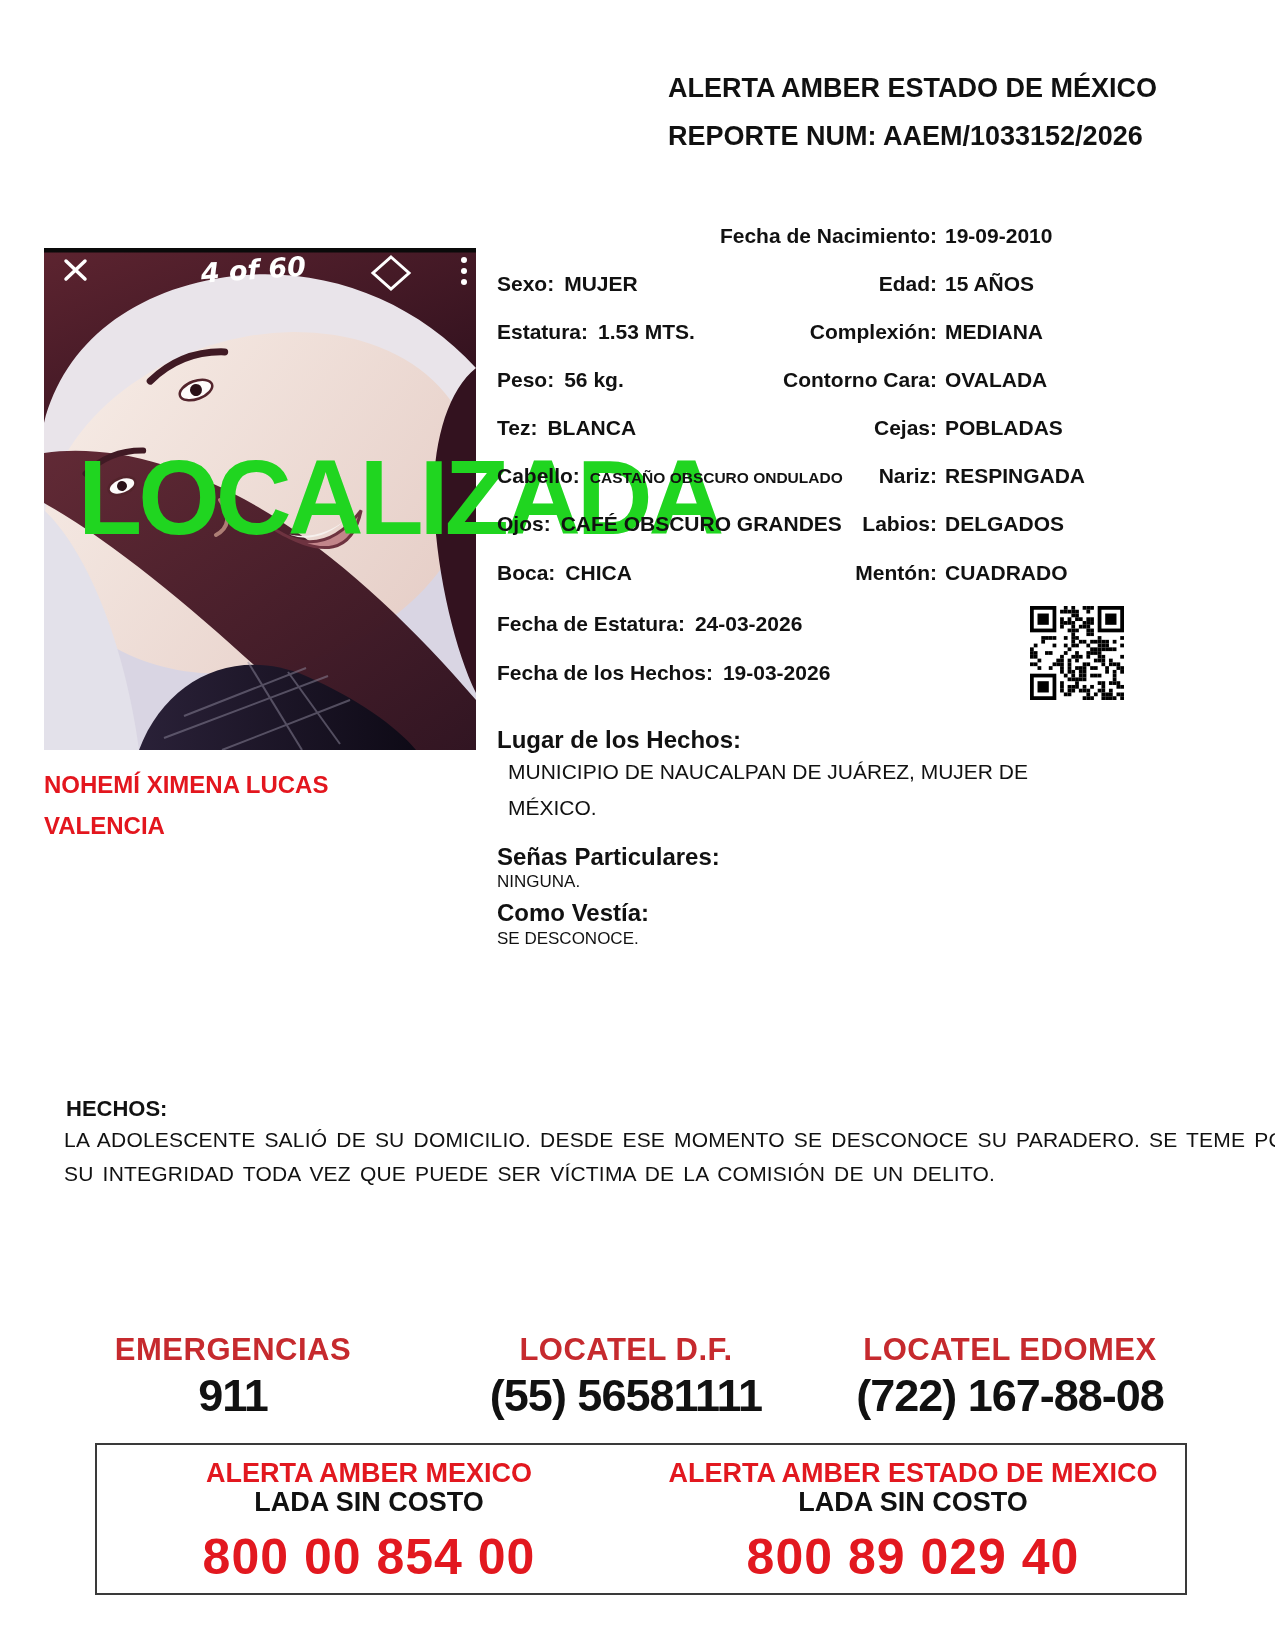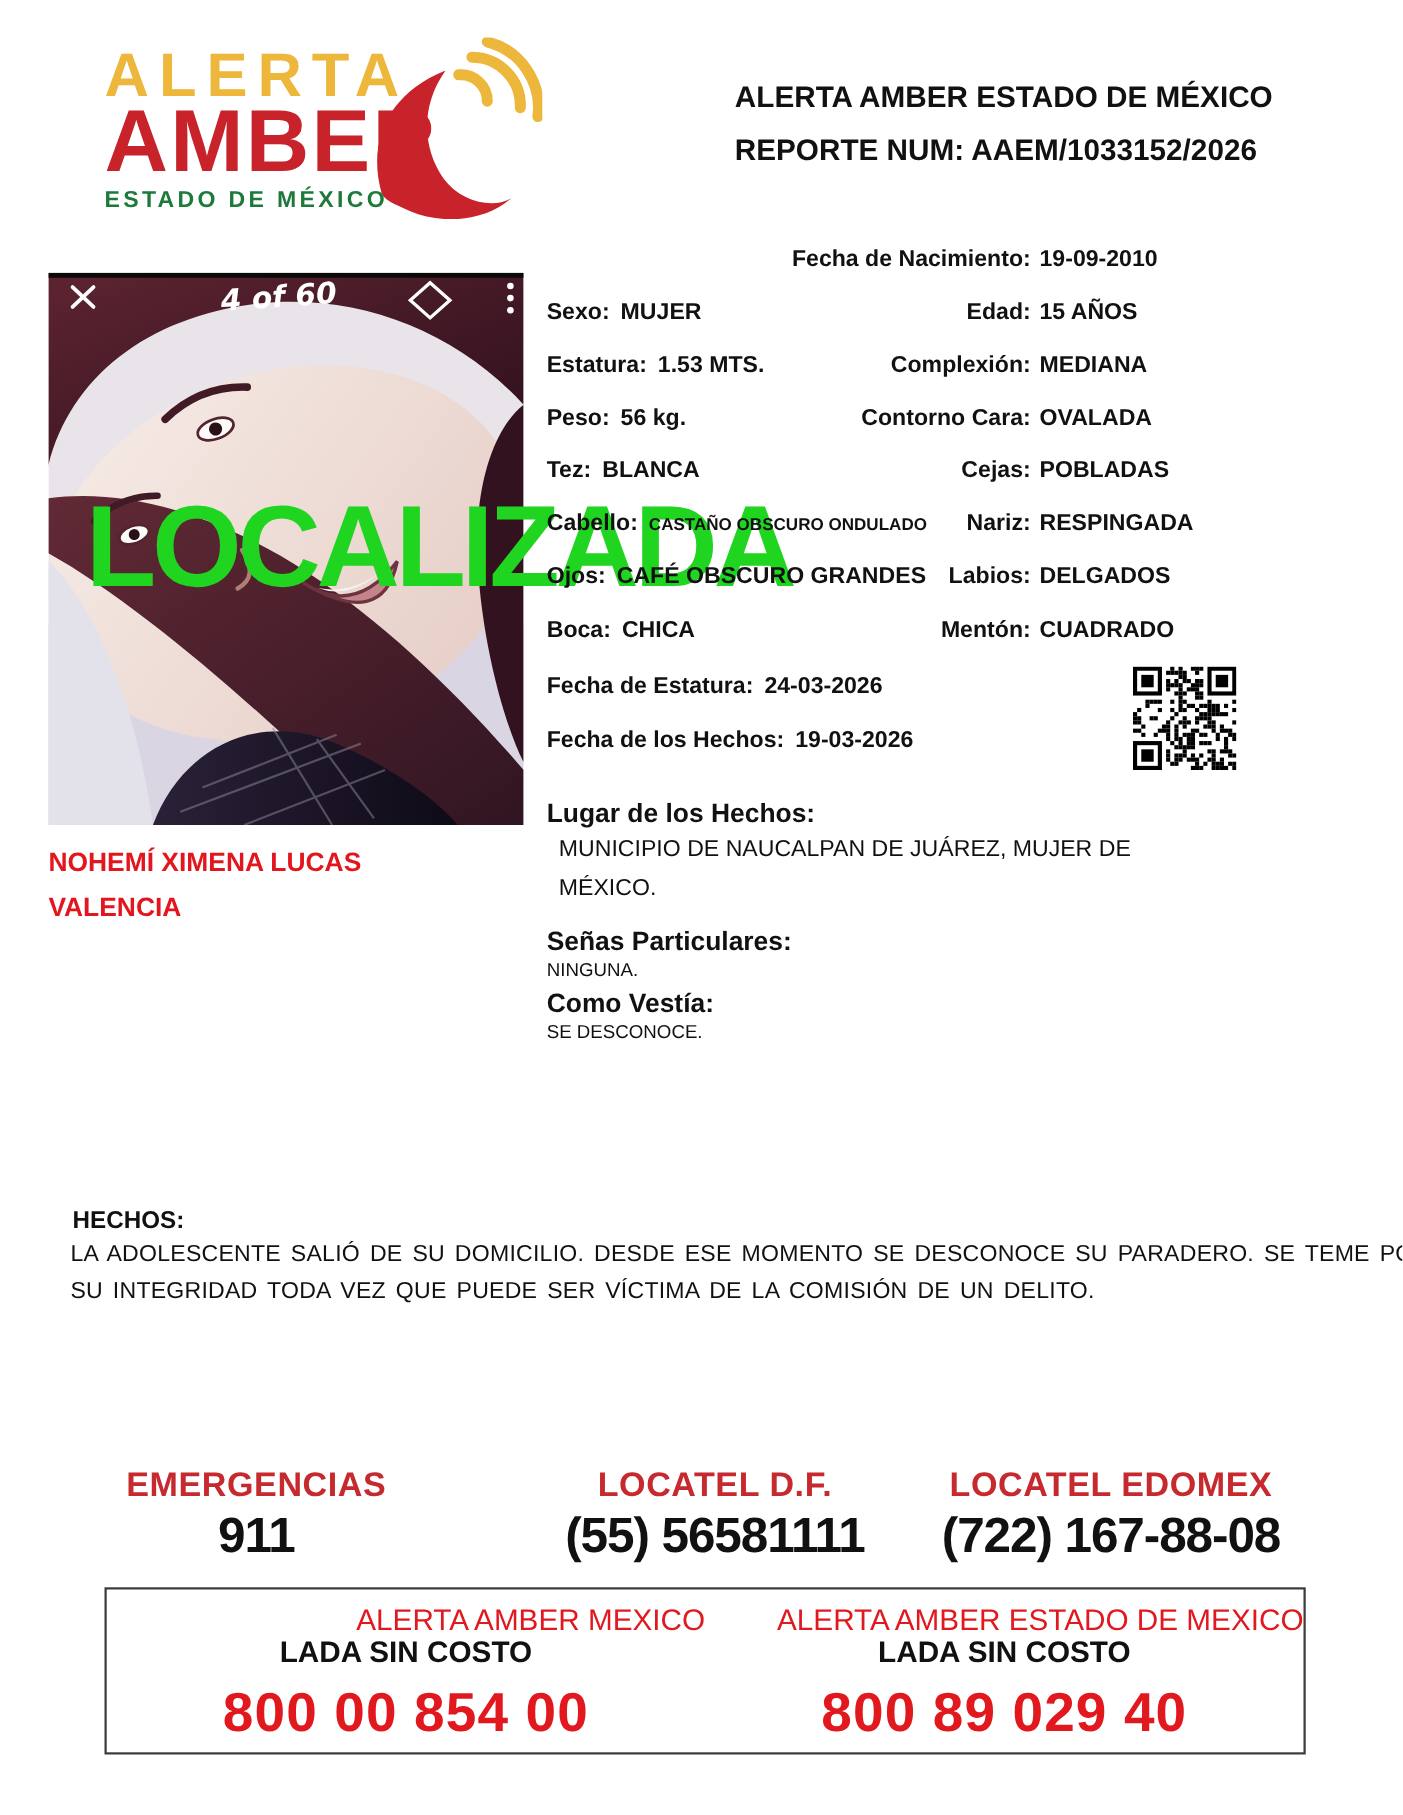--- a/index.html
+++ b/index.html
@@ -34,48 +34,35 @@
   #name{position:absolute;left:44px;top:764px;width:432px;text-align:left;z-index:6;
         color:#e3161e;font-weight:bold;font-size:24px;line-height:41px;}
   
   #hechos-label{position:absolute;left:66px;top:1096px;font-weight:bold;font-size:22px;}
   .hechos-line{position:absolute;left:64px;font-size:21px;letter-spacing:0.2px;word-spacing:3px;white-space:nowrap;}
   
   .contact{position:absolute;text-align:center;}
   .contact .clabel{color:#c62a2e;font-weight:bold;font-size:31px;letter-spacing:0.5px;}
   .contact .cnumber{color:#111;font-weight:bold;font-size:45px;margin-top:2px;letter-spacing:-1px;}
   #c1{left:58px;top:1332px;width:350px;}
-  #c2{left:450px;top:1332px;width:400px;}
+  #c2{left:426px;top:1332px;width:400px;}
   #c3{left:815px;top:1332px;width:390px;}
   
   #fbox{position:absolute;left:95px;top:1443px;width:1088px;height:148px;border:2px solid #3a3a3a;
         display:flex;background:#fff;}
   .fcol{flex:1;text-align:center;padding-top:13px;}
-  .ftitle{color:#e2181f;font-weight:normal;font-size:27px;letter-spacing:0;text-align:right;}
+  .ftitle{color:#e2181f;font-weight:bold;font-size:27px;letter-spacing:0;}
   .fsub{color:#111;font-weight:bold;font-size:27px;margin-top:-2px;}
   .fnum{color:#e2181f;font-weight:bold;font-size:50px;margin-top:10px;letter-spacing:1px;}
 </style>
 </head>
 <body>
 
 <div id="page">
 
-  <div id="logo">
-    <svg width="180" height="165" viewBox="0 0 180 165">
-      <g fill="none" stroke="#ecb73a" stroke-width="10" stroke-linecap="round">
-        <path d="M104,34 A24,24 0 0 1 130,58"></path>
-        <path d="M116,18 A44,44 0 0 1 160,64"></path>
-        <path d="M130,4 A62,62 0 0 1 176,72"></path>
-      </g>
-      <path d="M34,142 C20,92 42,50 92,30 C68,64 72,102 90,128 C106,150 136,156 152,146 C128,168 88,170 60,158 C44,151 37,148 34,142 Z" fill="#c8232b"></path>
-    </svg>
-    <div class="w1">ALERTA</div>
-    <div class="w2">AMBER</div>
-    <div class="w3">ESTADO DE MÉXICO</div>
-  </div>
 
   <div id="hdr">
     <div>ALERTA AMBER ESTADO DE MÉXICO</div>
     <div>REPORTE NUM: AAEM/1033152/2026</div>
   </div>
 
   <svg id="photo" viewBox="0 0 432 502">
     <defs>
       <linearGradient id="gHair" x1="0" y1="0" x2="1" y2="1">
         <stop offset="0" stop-color="#5d2430"></stop>

